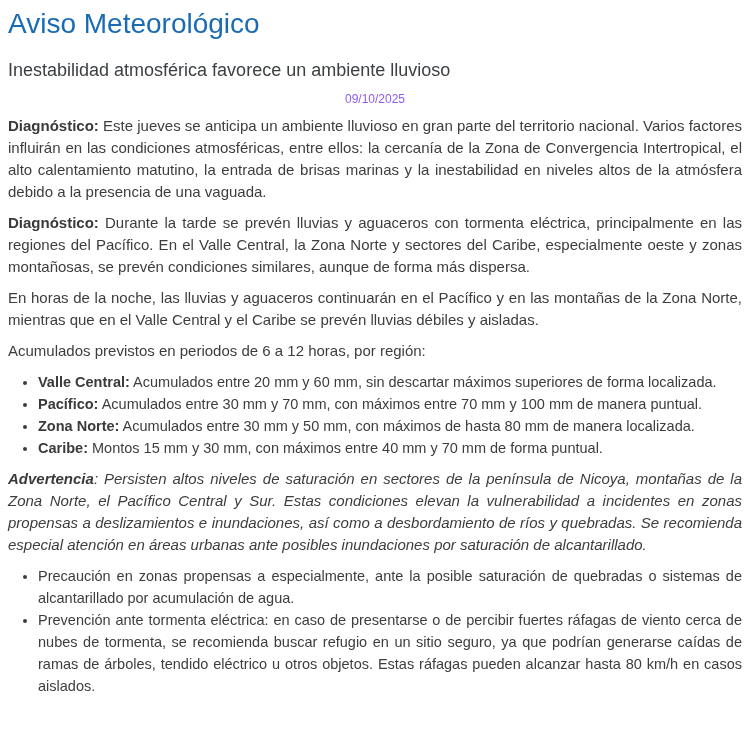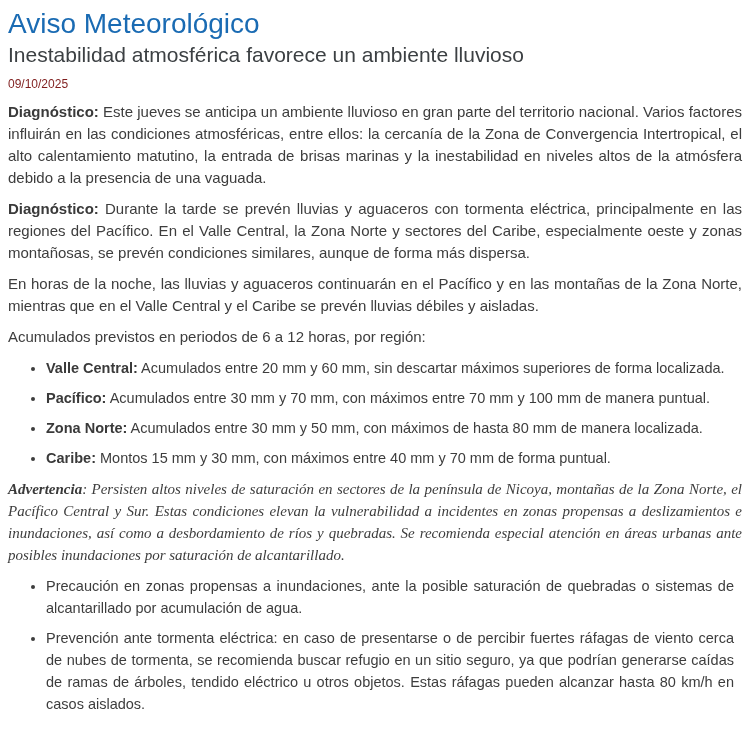--- a/index.html
+++ b/index.html
@@ -11,58 +11,58 @@
     width: 750px;
     box-sizing: border-box;
     padding: 2px 8px 8px 8px;
     font-family: "Liberation Sans", sans-serif;
     color: #3d3d3d;
   }
   .title {
     font-size: 28px;
     font-weight: 500;
     color: #1a6bb3;
-    margin: 6px 0 2px 0;
+    margin: 6px 0 20px 0;
     line-height: 1.15;
   }
   .subtitle {
-    font-size: 21px;
+    font-size: 18px;
     font-weight: 400;
     color: #3c4043;
     margin: 0 0 11px 0;
     line-height: 1.2;
   }
   .meta {
     font-size: 12px;
-    color: #7f1d1d;
+    color: #8b5cf6;
     margin: 0 0 7px 0;
     line-height: 1.1;
+    text-align: center;
   }
   .para {
     font-size: 15px;
     line-height: 22px;
     text-align: justify;
     margin: 9px 0;
   }
   .para b, li b {
     color: #3a3a3a;
   }
   ul.bullets {
     margin: 9px 0;
     padding-left: 30px;
   }
   ul.bullets li {
     font-size: 14.5px;
     line-height: 22px;
     text-align: justify;
-    margin: 8px;
+    margin: 0;
   }
   .warning {
     font-style: italic;
-    font-family: Liberation Serif, serif;
   }
 </style>
 </head>
 <body>
 
 <div class="doc">
 
   <h1 class="title">Aviso Meteorológico</h1>
 
   <h2 class="subtitle">Inestabilidad atmosférica favorece un ambiente lluvioso</h2>
@@ -81,18 +81,18 @@
     <li><b>Valle Central:</b><span> Acumulados entre 20 mm y 60 mm, sin descartar máximos superiores de forma localizada.</span></li>
     <li><b>Pacífico:</b><span> Acumulados entre 30 mm y 70 mm, con máximos entre 70 mm y 100 mm de manera puntual.</span></li>
     <li><b>Zona Norte:</b><span> Acumulados entre 30 mm y 50 mm, con máximos de hasta 80 mm de manera localizada.</span></li>
     <li><b>Caribe:</b><span> Montos 15 mm y 30 mm, con máximos entre 40 mm y 70 mm de forma puntual.</span></li>
   </ul>
 
   <p class="para warning"><b>Advertencia</b><span>: Persisten altos niveles de saturación en sectores de la península de Nicoya, montañas de la Zona Norte, el Pacífico Central y Sur. Estas condiciones elevan la vulnerabilidad a incidentes en zonas propensas a deslizamientos e inundaciones, así como a desbordamiento de ríos y quebradas. Se recomienda especial atención en áreas urbanas ante posibles inundaciones por saturación de alcantarillado.</span></p>
 
 
   <ul class="bullets">
-    <li><span>Precaución en zonas propensas a inundaciones, ante la posible saturación de quebradas o sistemas de alcantarillado por acumulación de agua.</span><b></b></li>
+    <li><span>Precaución en zonas propensas a especialmente, ante la posible saturación de quebradas o sistemas de alcantarillado por acumulación de agua.</span><b></b></li>
     <li><span>Prevención ante tormenta eléctrica: en caso de presentarse o de percibir fuertes ráfagas de viento cerca de nubes de tormenta, se recomienda buscar refugio en un sitio seguro, ya que podrían generarse caídas de ramas de árboles, tendido eléctrico u otros objetos. Estas ráfagas pueden alcanzar hasta 80 km/h en casos aislados.</span><b></b></li>
 
   </ul>
 
 </div>
 
 </body></html>

